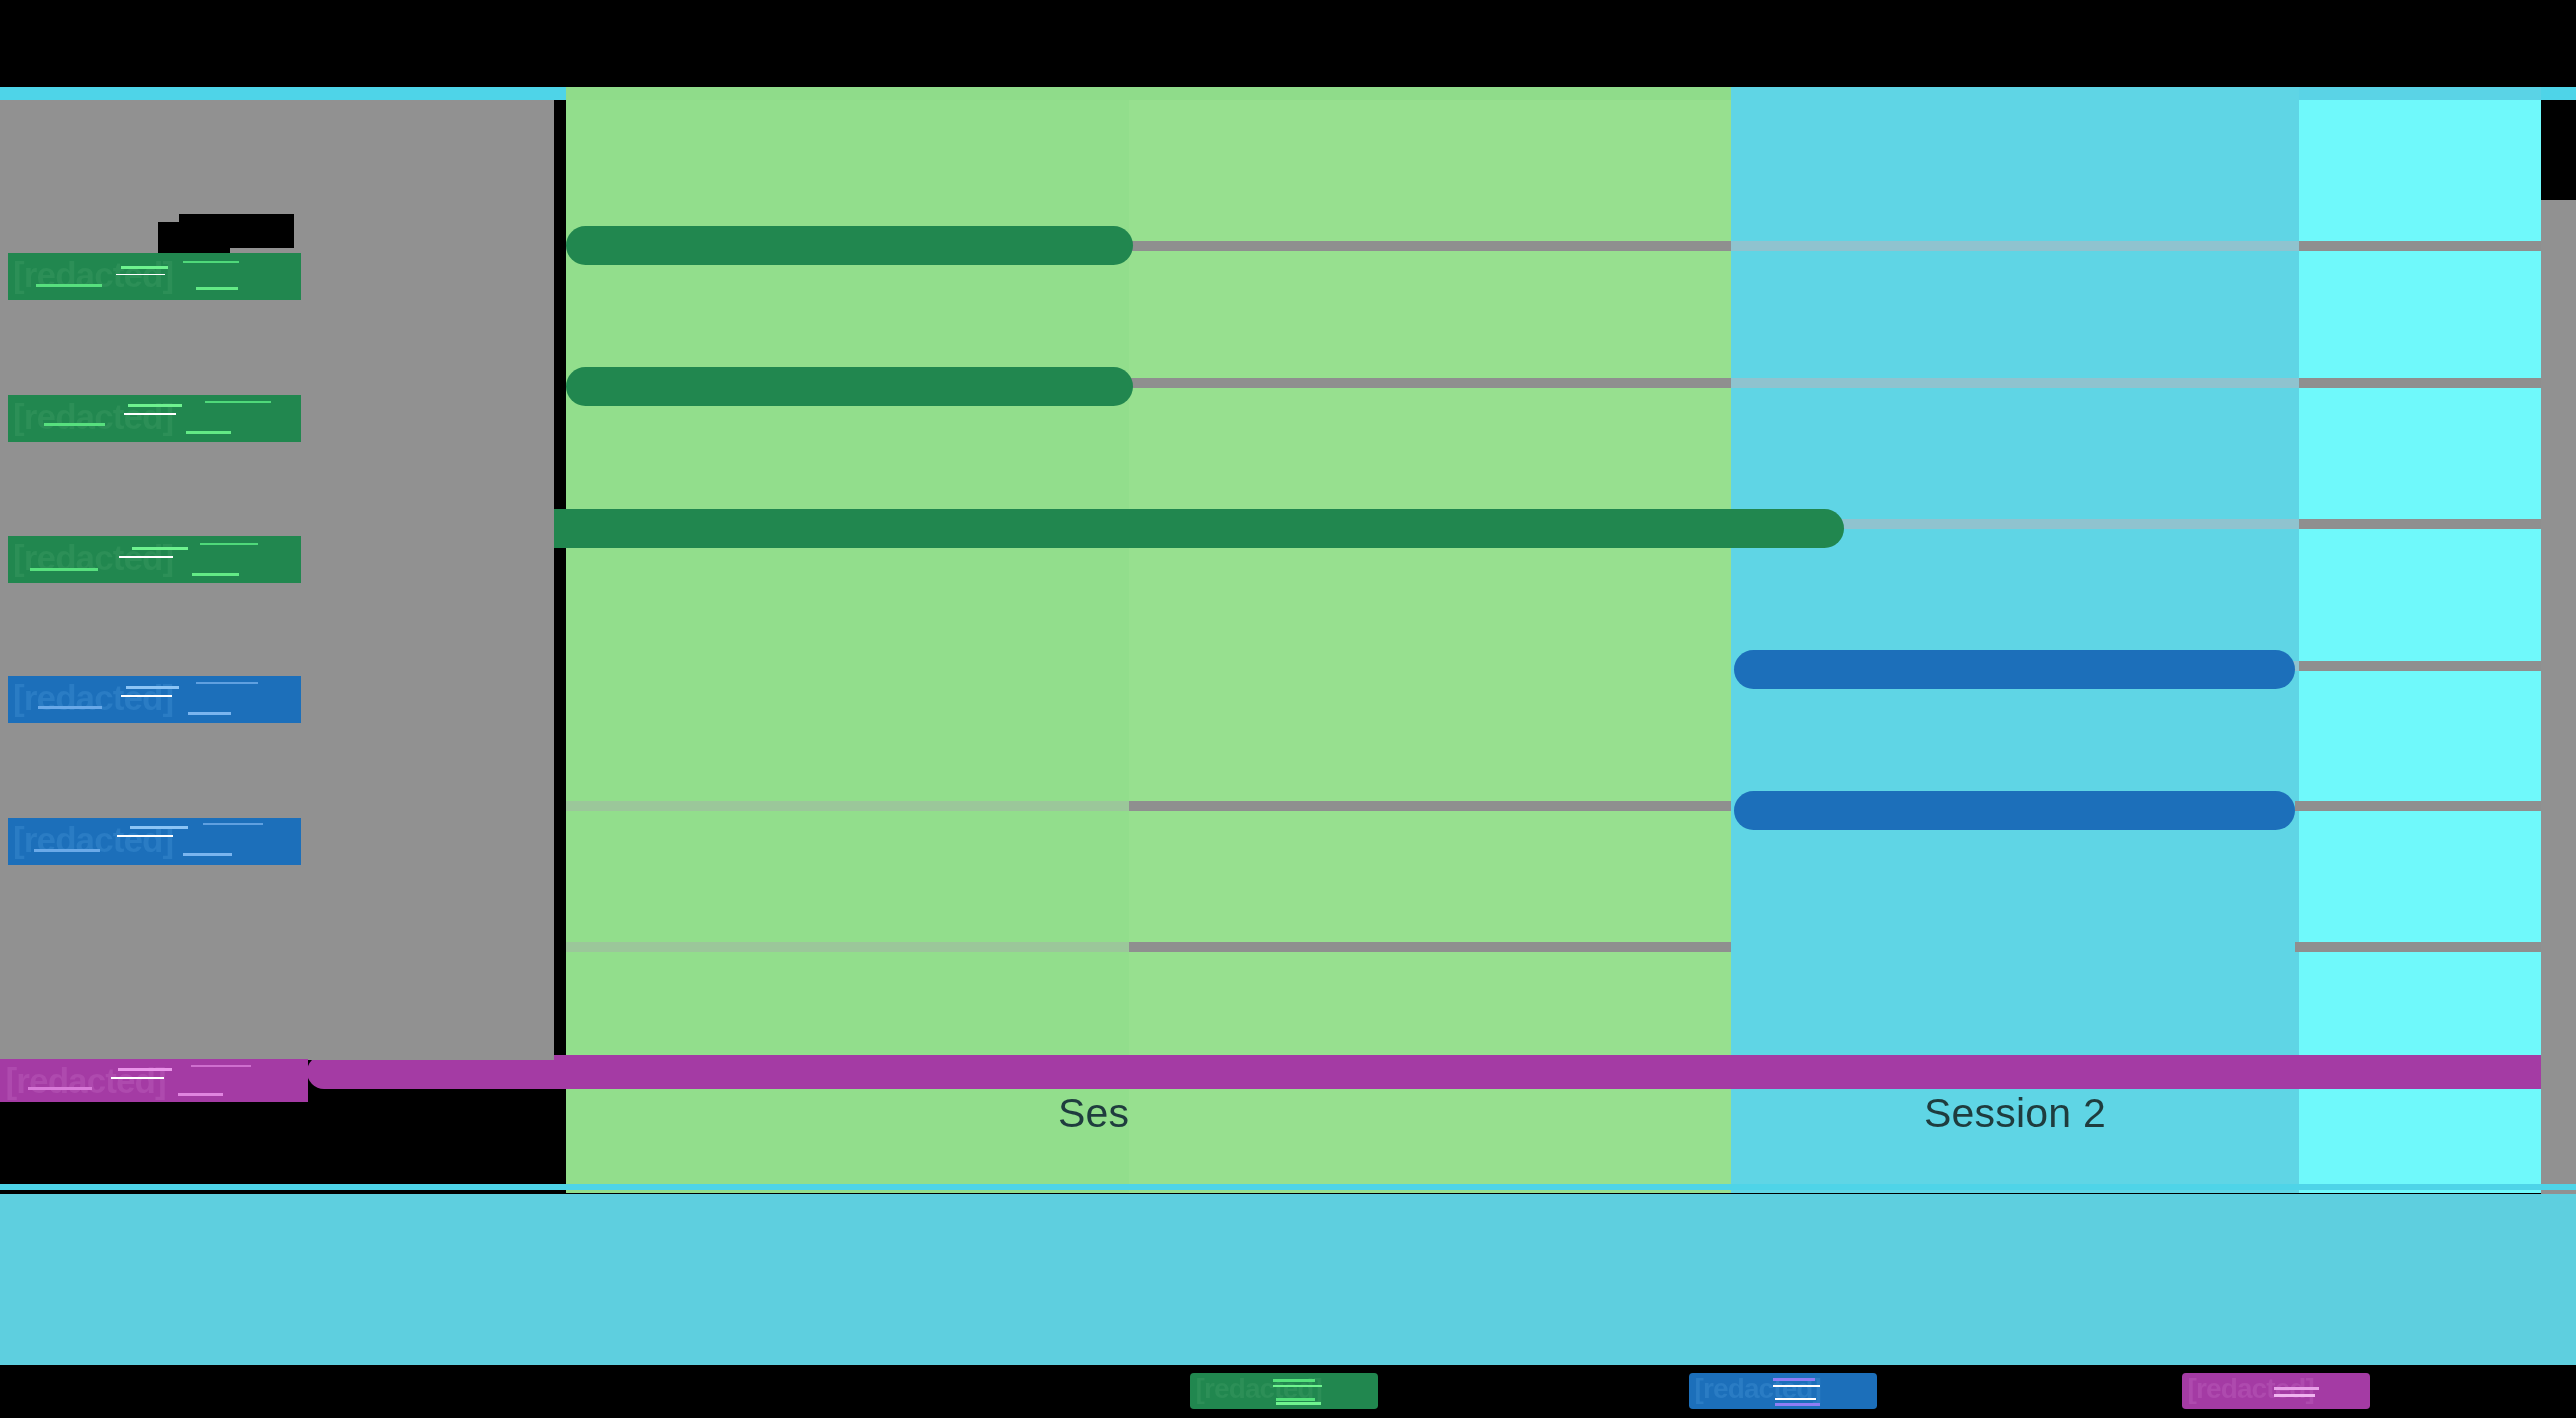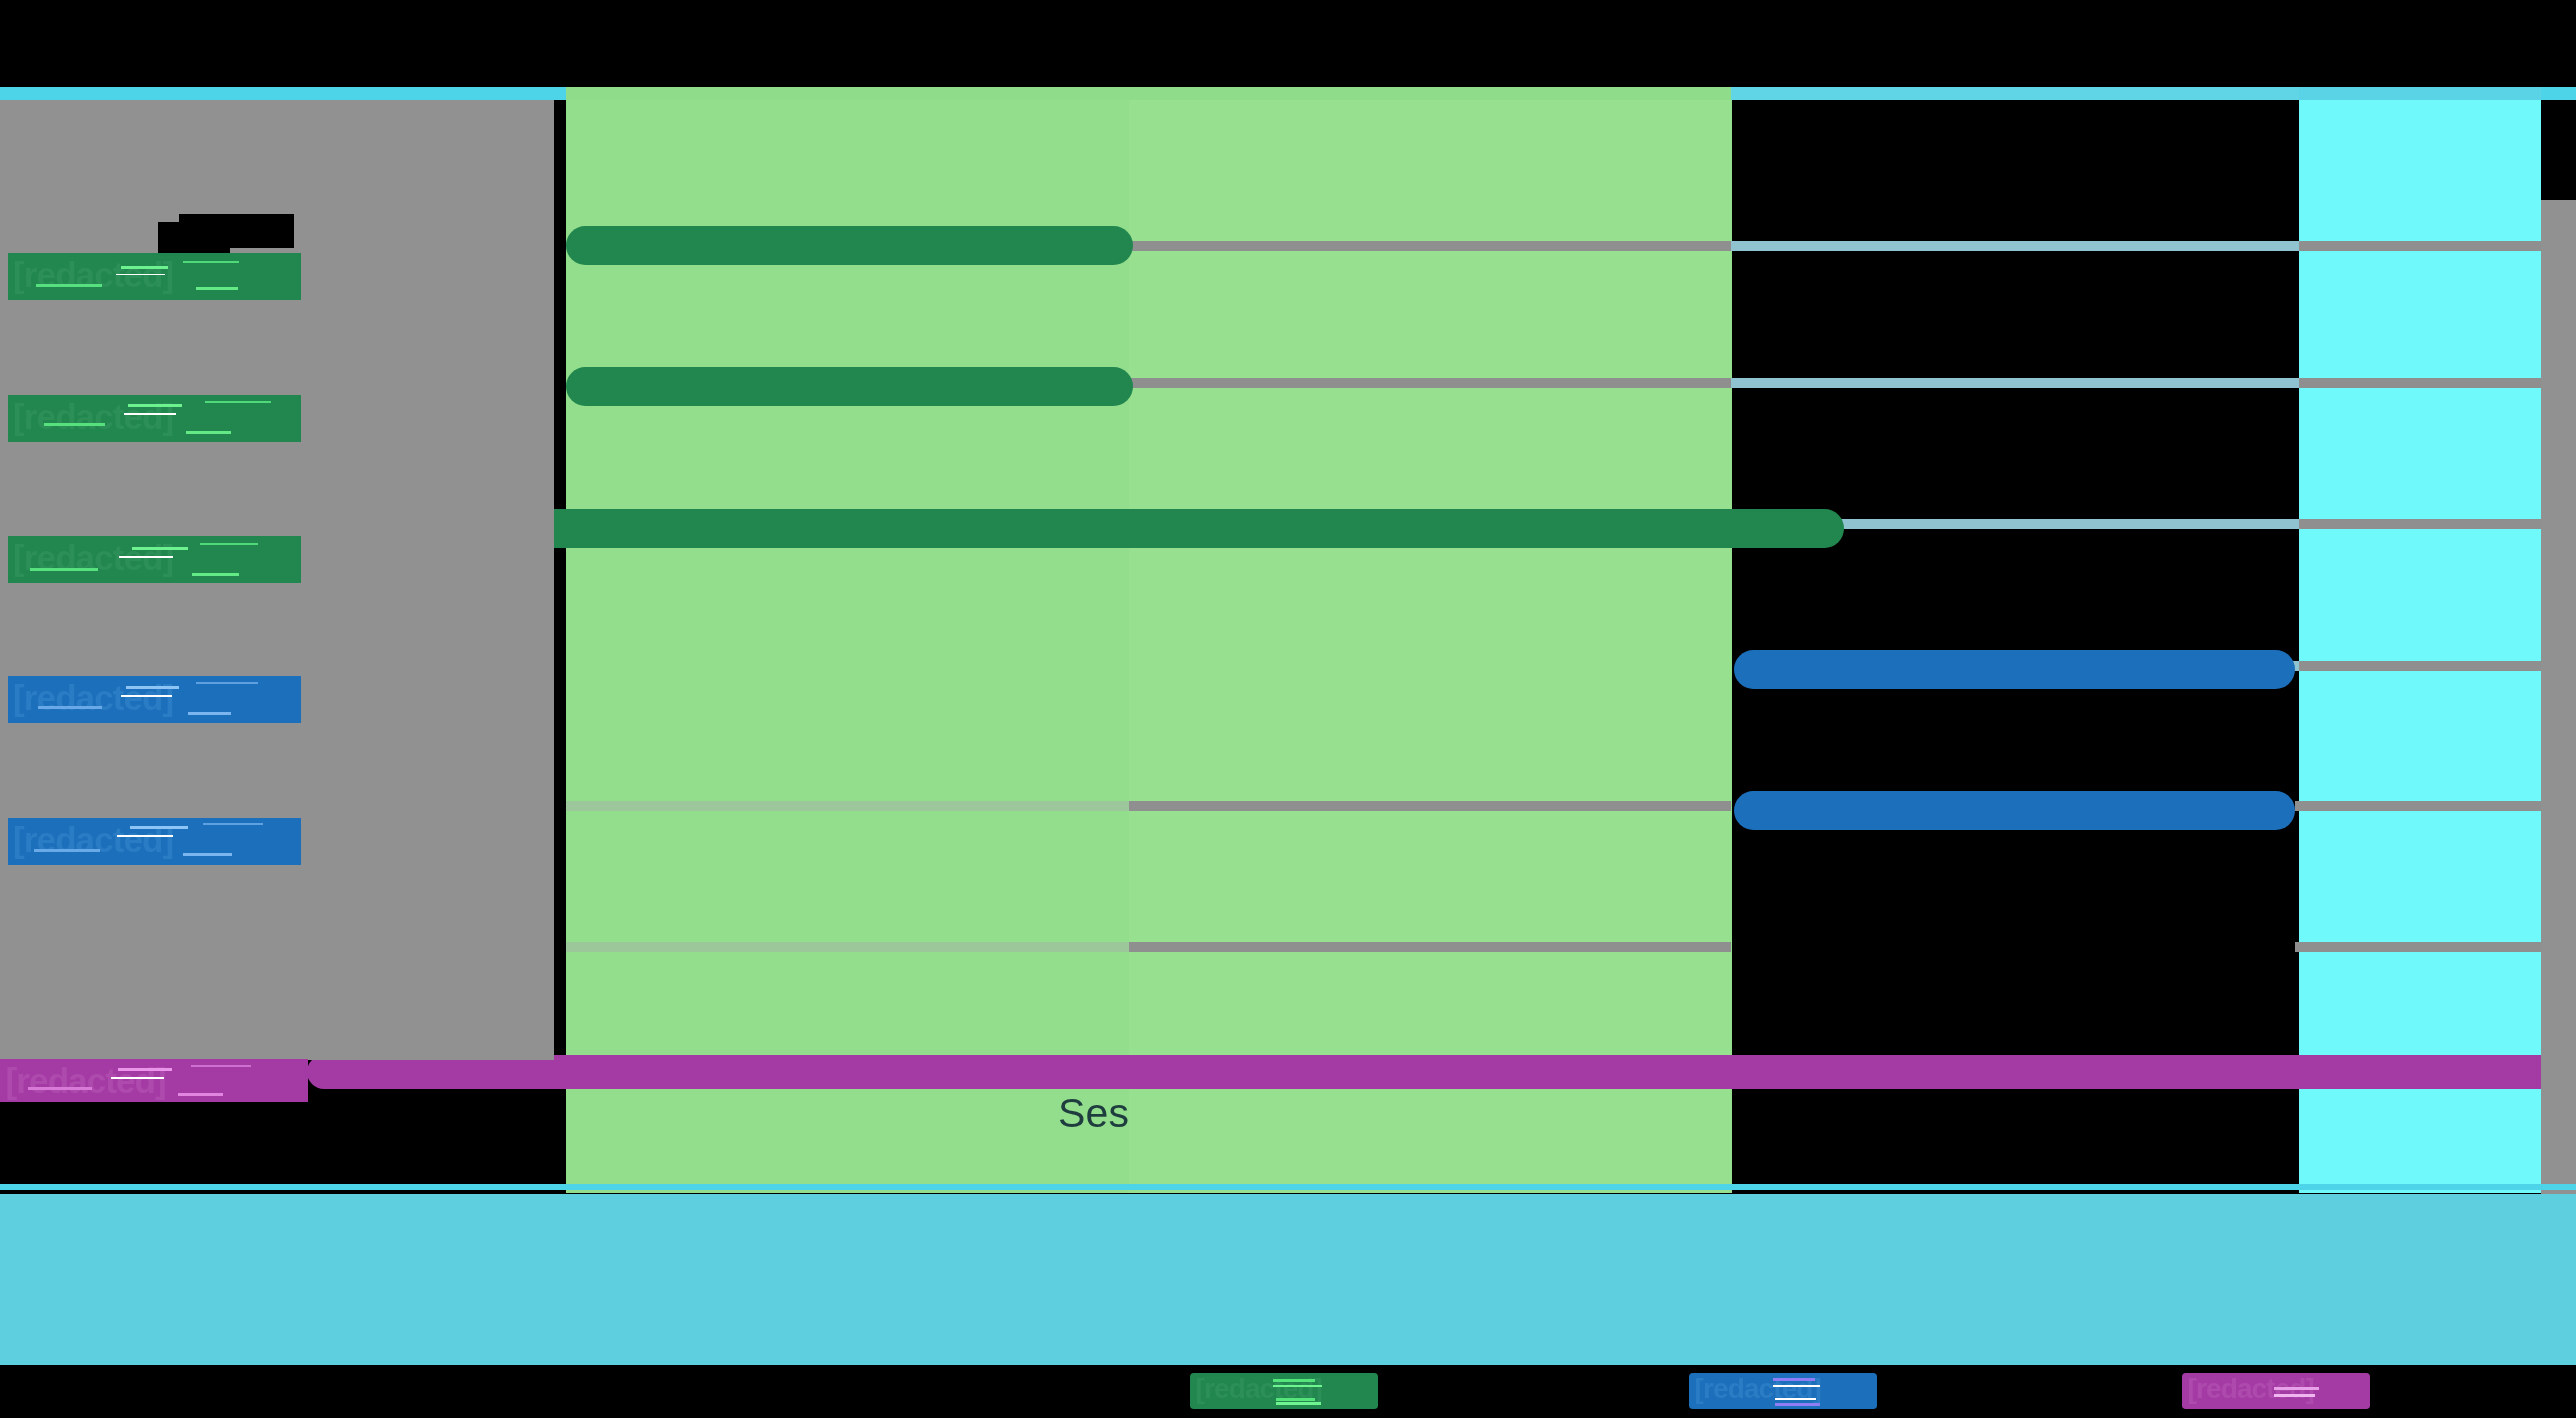--- a/index.html
+++ b/index.html
@@ -65,20 +65,23 @@
   <div class="seg" style="left:566px;width:1166px;background:#8fdc8a;"></div>
   <div class="seg" style="left:1731px;width:568px;background:#5fd5e5;"></div>
   <div class="seg" style="left:2299px;width:242px;background:#5ad3e6;"></div>
 </div>
 
 <div id="plot" class="abs">
 
   <div class="band" style="left:566px;width:1166px;background:#92de8c;">
     <div class="band-label">Session 1</div>
   </div>
+  <div class="band" style="left:1731px;width:568px;background:#5fd5e5;">
+    <div class="band-label">Session 2</div>
+  </div>
   <div class="band" style="left:2299px;width:242px;background:#6ff9fb;"></div>
 
   <div class="abs" style="left:1129px;top:0;width:602px;bottom:0;background:#97e08f;"></div>
 
   <div class="grid" style="left:566px;width:563px;top:141px;background:#9bc79a;"></div>
   <div class="grid" style="left:1129px;width:602px;top:141px;background:#8f8f8f;"></div>
   <div class="grid" style="left:1731px;width:568px;top:141px;background:#8fc3cf;"></div>
   <div class="grid" style="left:2299px;width:242px;top:141px;background:#8f8f8f;"></div>
 
   <div class="grid" style="left:1129px;width:602px;top:278px;background:#8f8f8f;"></div>

